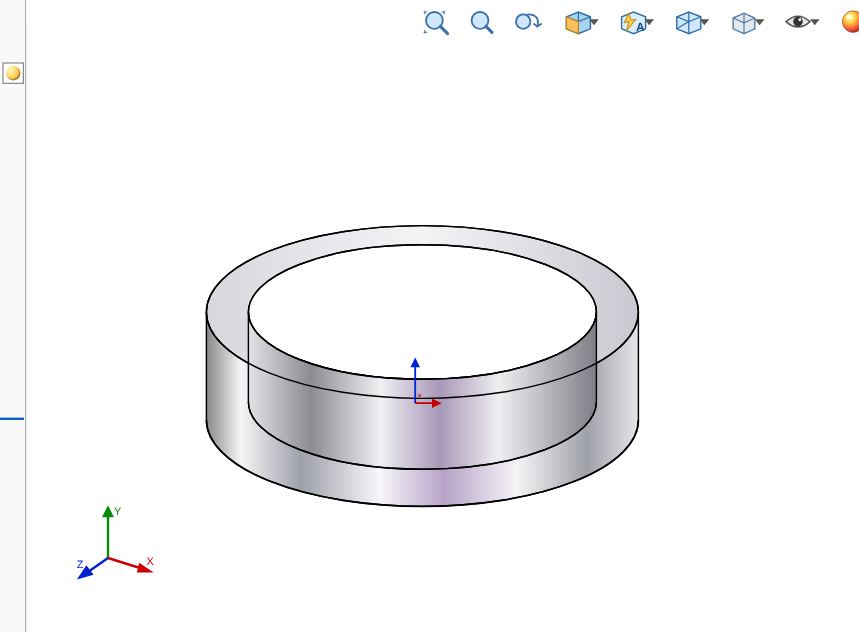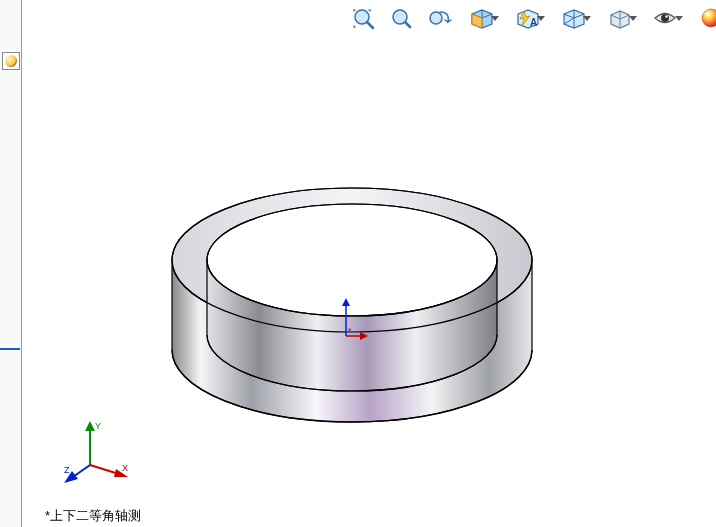--- a/index.html
+++ b/index.html
@@ -292,14 +292,13 @@
 
     <line x1="28" y1="48" x2="60" y2="58" stroke="#cc0000" stroke-width="2"></line>
     <polygon points="66,60 54,52 52,60" fill="#cc0000"></polygon>
     <text x="60" y="54" font-size="9" fill="#cc0000">X</text>
 
     <line x1="28" y1="48" x2="8" y2="62" stroke="#0022cc" stroke-width="2"></line>
     <polygon points="2,66 10,54 16,62" fill="#0022cc"></polygon>
     <text x="2" y="56" font-size="9" fill="#0022cc">Z</text>
   </svg>
 
-  <div class="bottom-label">*上下二等角轴测</div>
 </div>
 
 </body></html>

